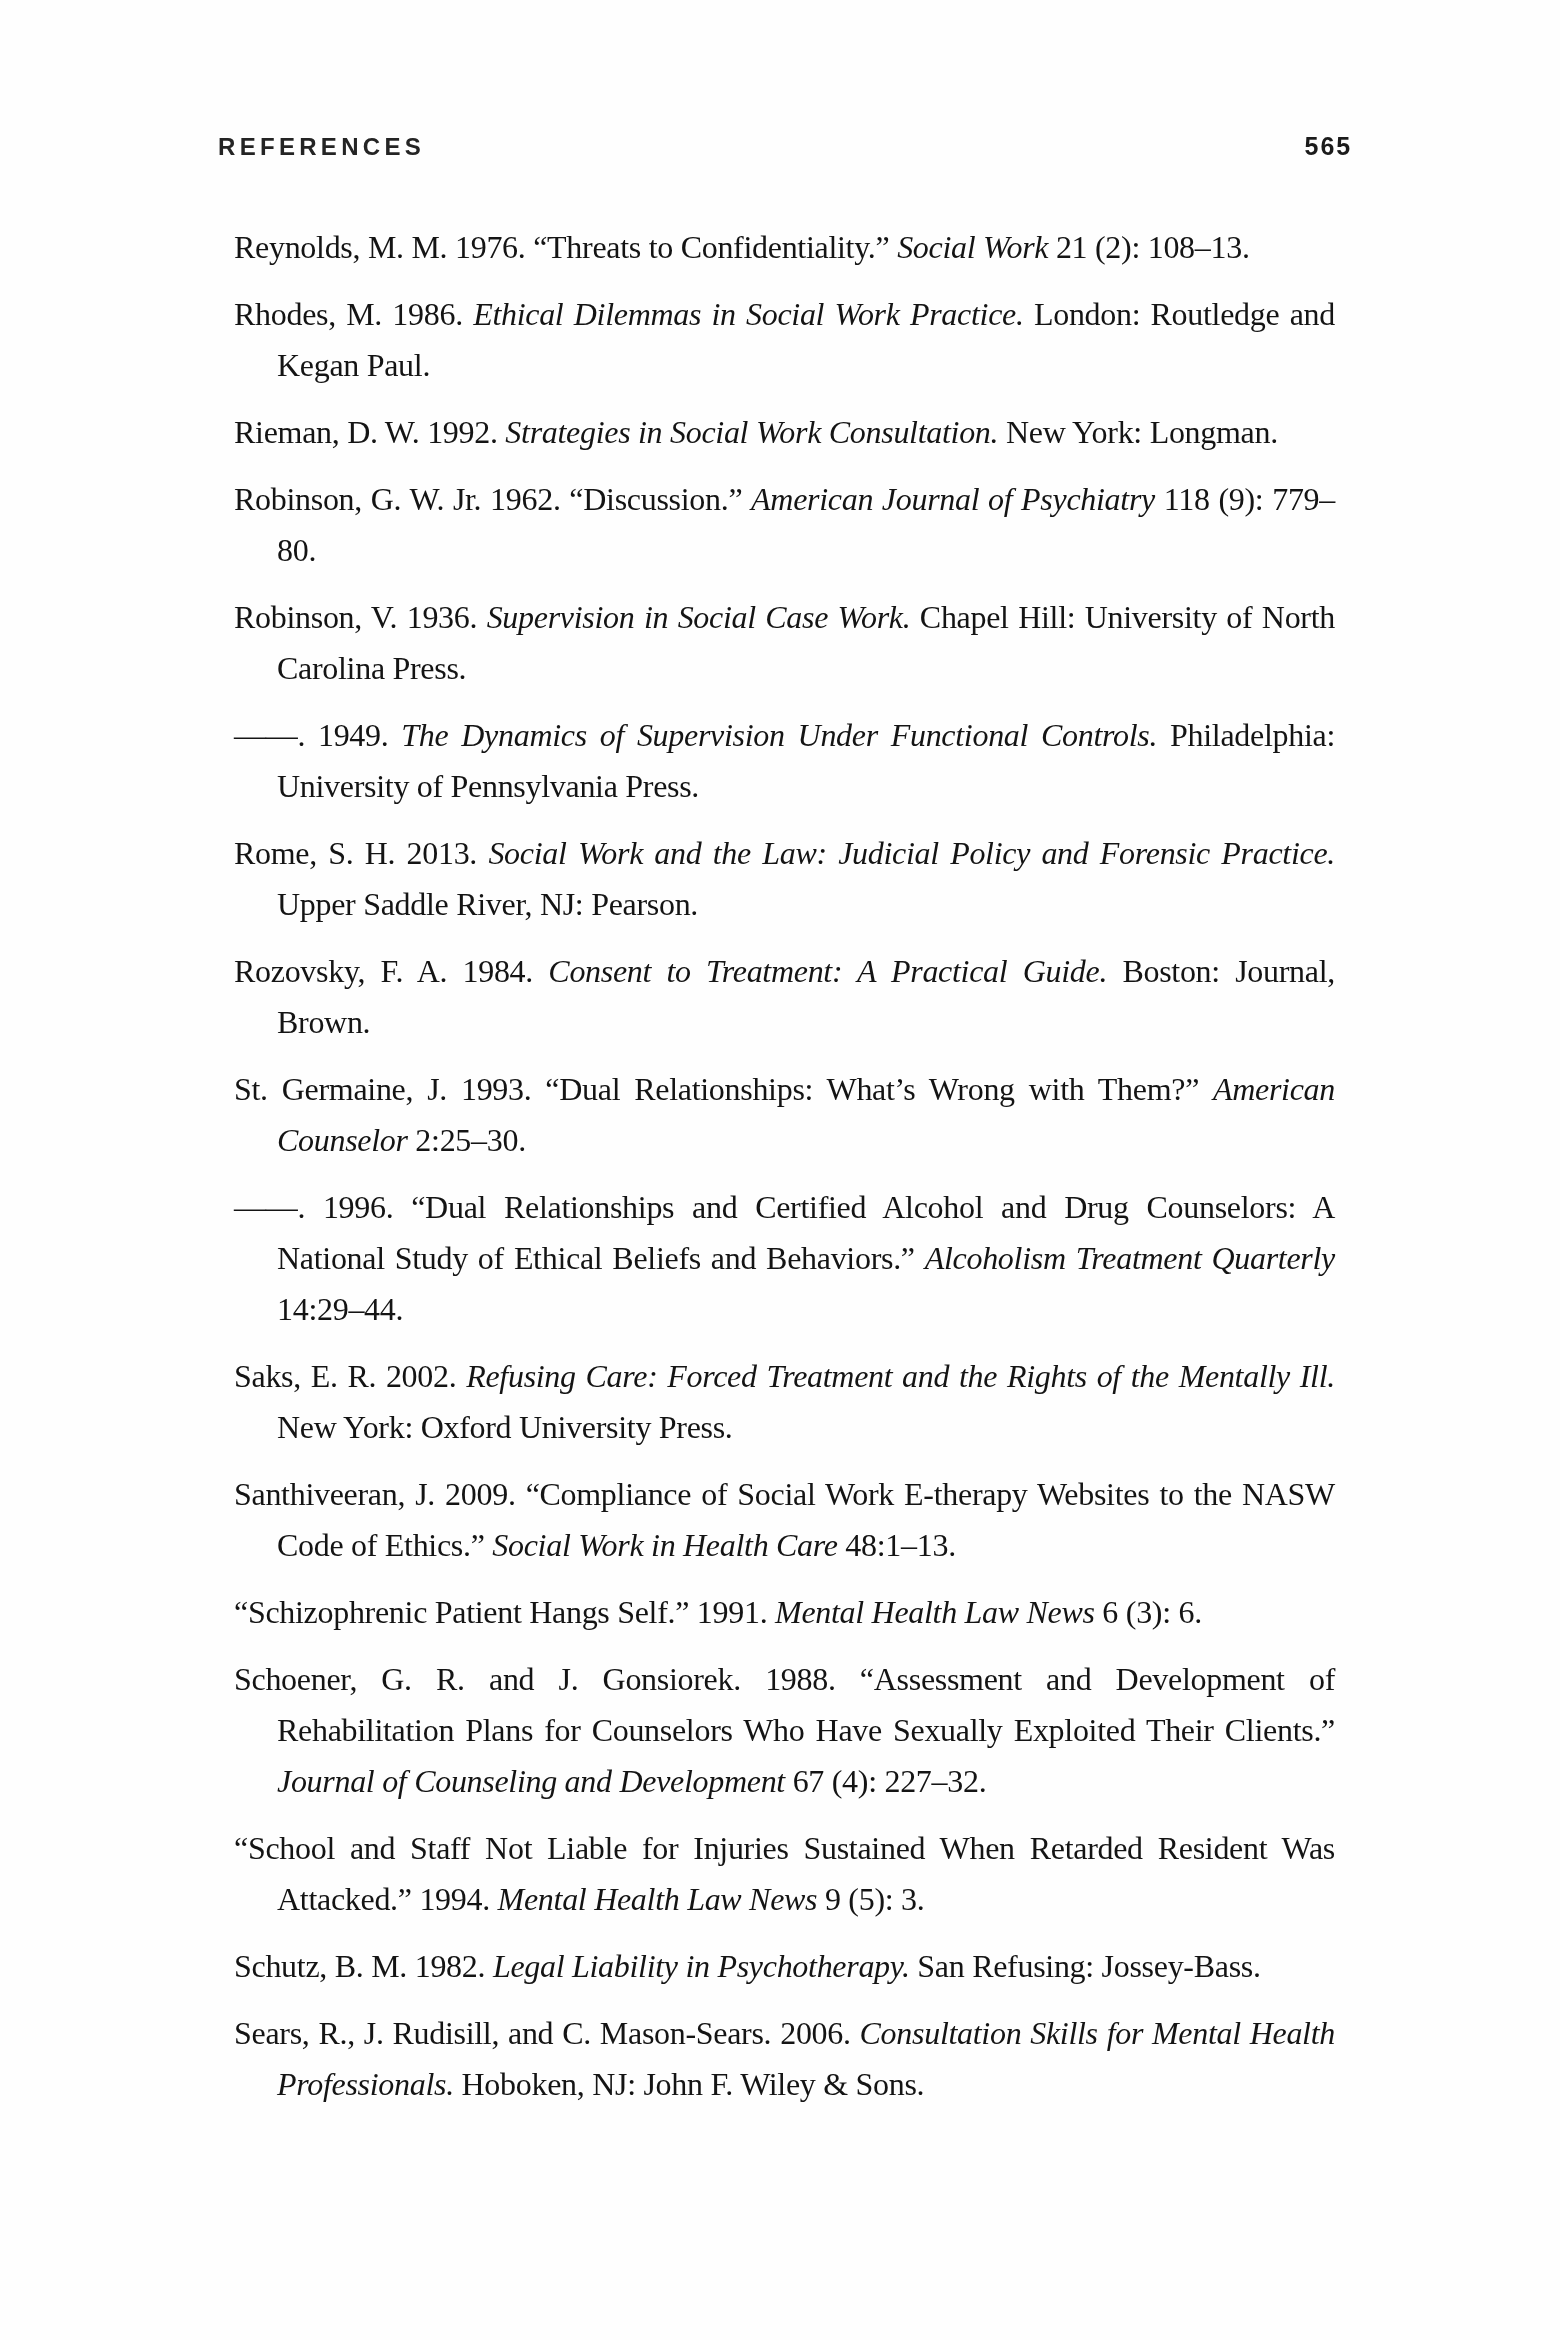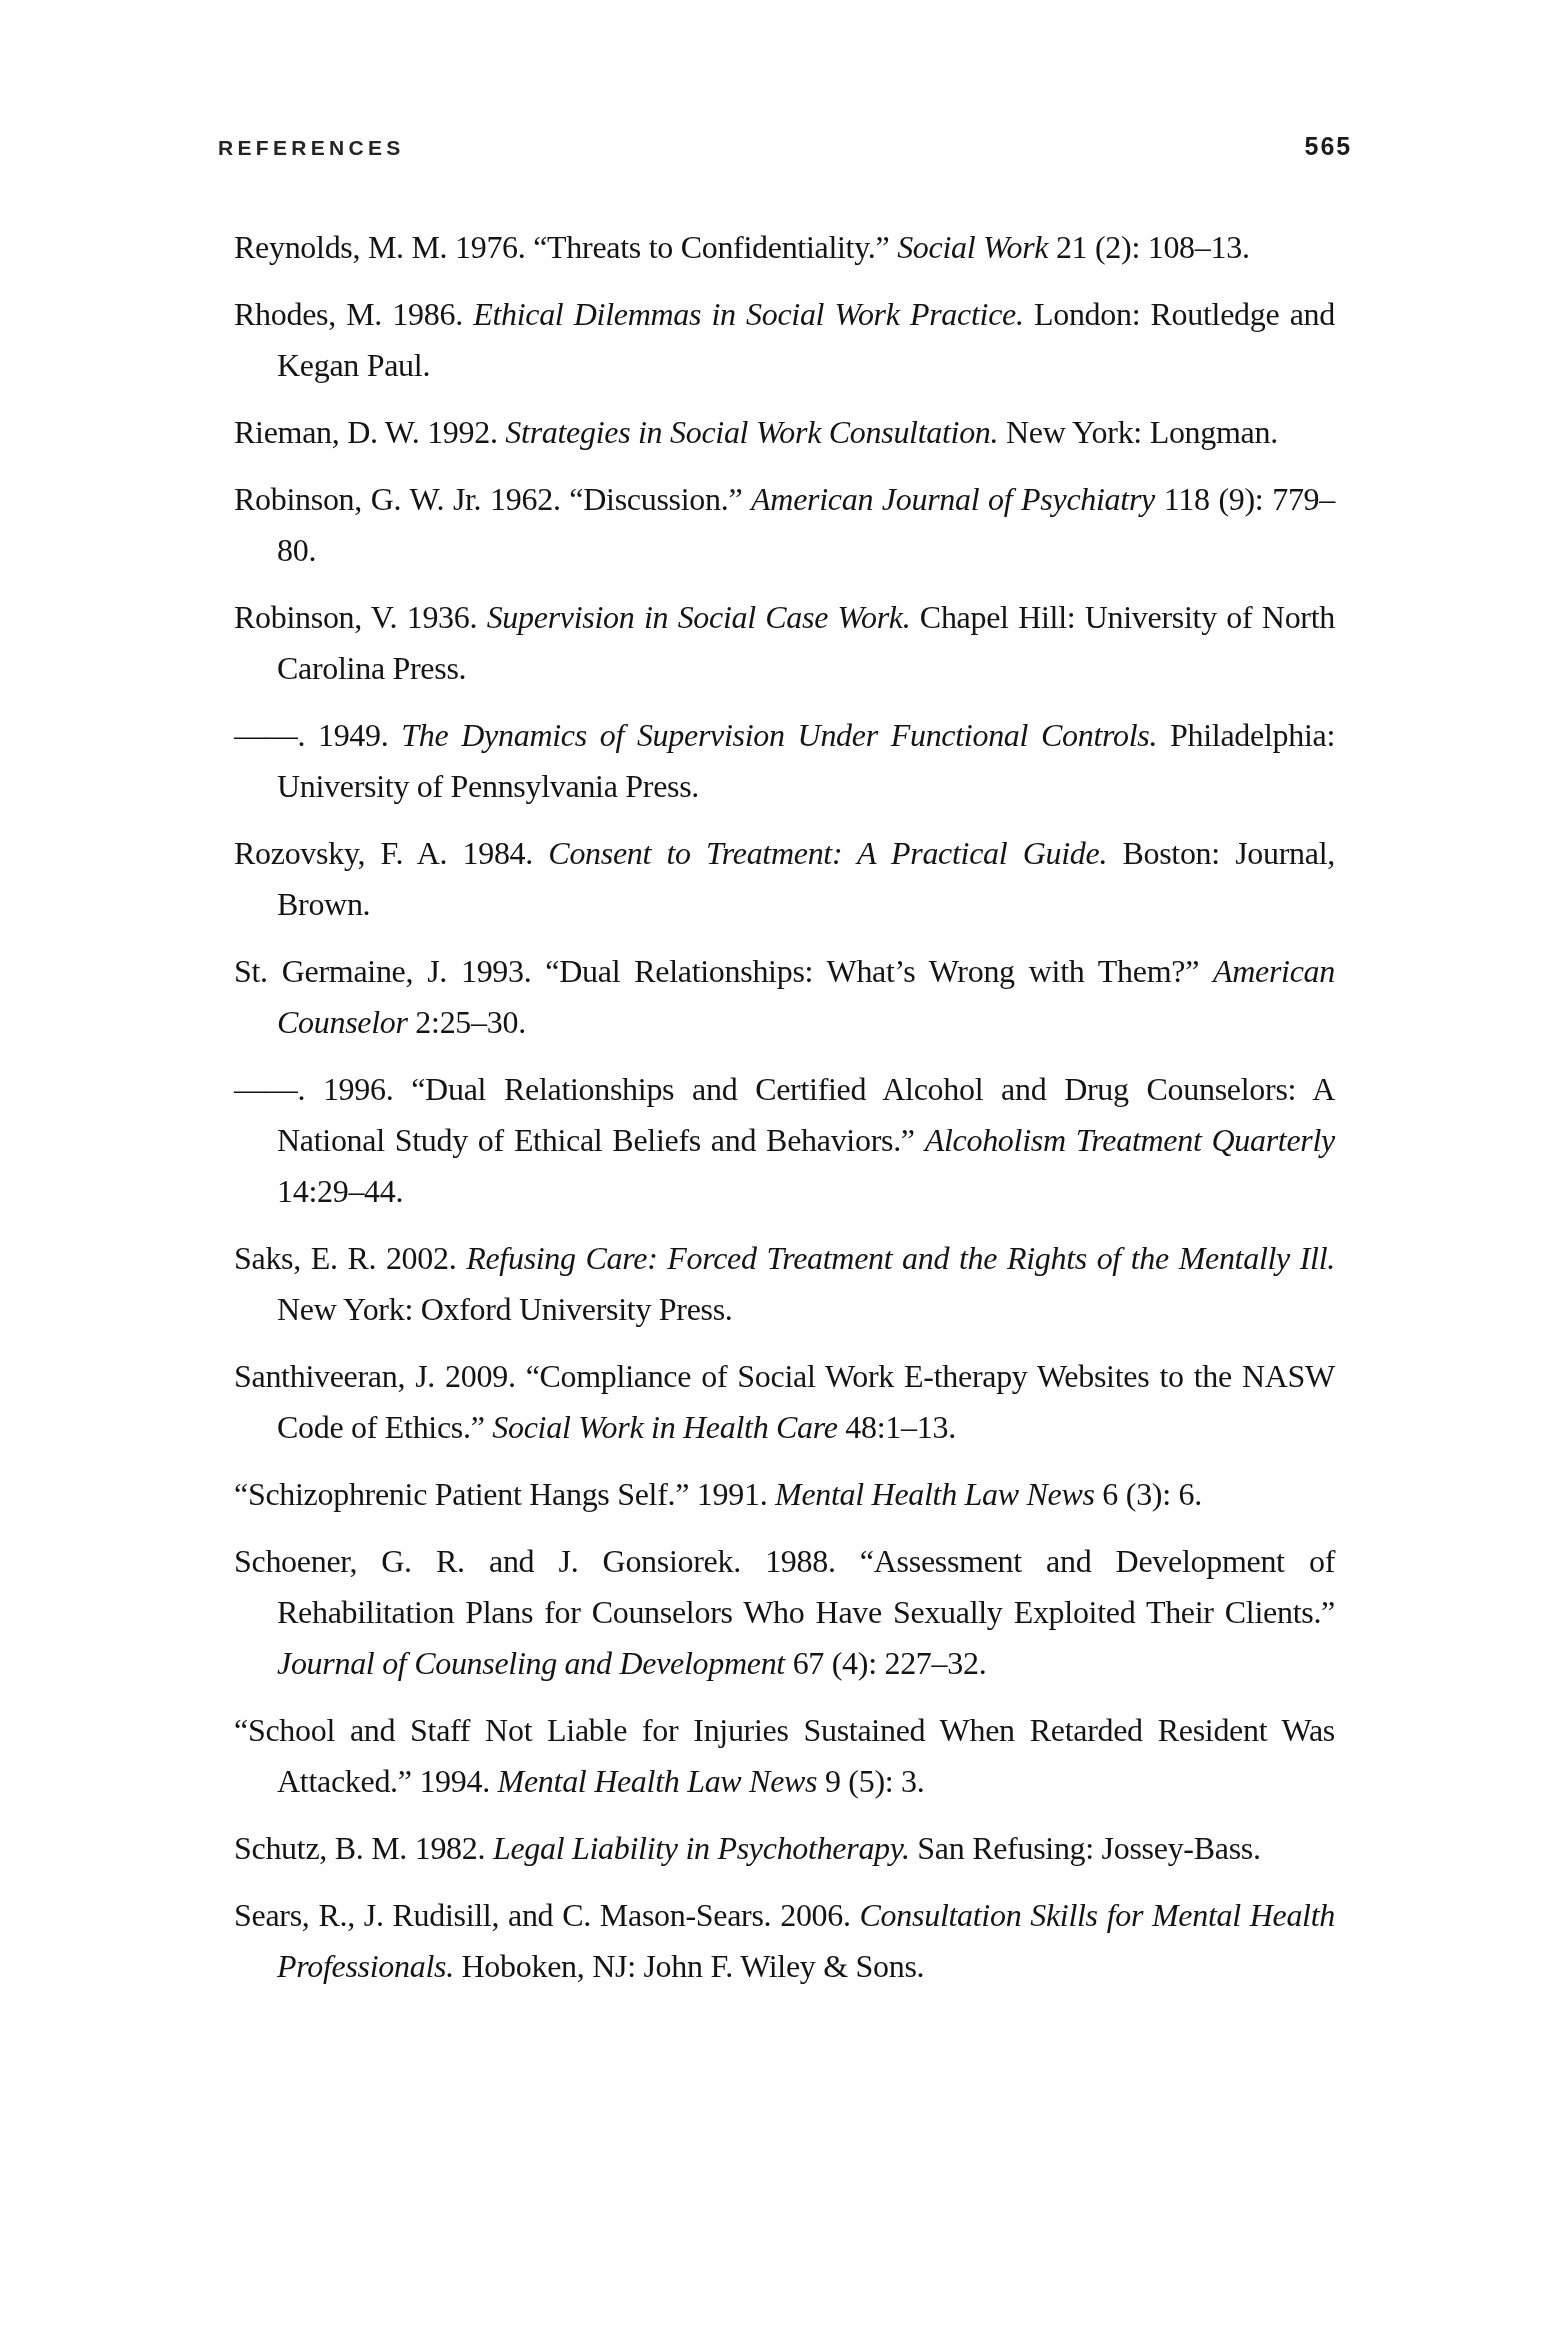--- a/index.html
+++ b/index.html
@@ -19,21 +19,21 @@
       position: absolute;
       left: 218px;
       top: 132px;
       width: 1134px;
       display: flex;
       justify-content: space-between;
       align-items: baseline;
     }
     .head-title {
       font-family: "Liberation Sans", sans-serif;
-      font-size: 21px;
+      font-size: 24px;
       font-weight: 600;
       letter-spacing: 4.3px;
       color: #242424;
     }
     .page-num {
       font-family: "Liberation Sans", sans-serif;
       font-size: 25px;
       font-weight: 700;
       letter-spacing: 1.9px;
       color: #1b1b1b;
@@ -66,20 +66,21 @@
     <span class="head-title">REFERENCES</span>
     <span class="page-num">565</span>
   </header>
   <main class="refs">
       <p class="entry"><span>Reynolds, M. M. 1976. “Threats to Confidentiality.” </span><span class="it">Social Work</span><span> 21 (2): 108–13.</span></p>
       <p class="entry"><span>Rhodes, M. 1986. </span><span class="it">Ethical Dilemmas in Social Work Practice.</span><span> London: Routledge and Kegan Paul.</span></p>
       <p class="entry"><span>Rieman, D. W. 1992. </span><span class="it">Strategies in Social Work Consultation.</span><span> New York: Longman.</span></p>
       <p class="entry"><span>Robinson, G. W. Jr. 1962. “Discussion.” </span><span class="it">American Journal of Psychiatry</span><span> 118 (9): 779–80.</span></p>
       <p class="entry"><span>Robinson, V. 1936. </span><span class="it">Supervision in Social Case Work.</span><span> Chapel Hill: University of North Carolina Press.</span></p>
       <p class="entry"><span>——. 1949. </span><span class="it">The Dynamics of Supervision Under Functional Controls.</span><span> Philadelphia: University of Pennsylvania Press.</span></p>
+      <p class="entry"><span>Rome, S. H. 2013. </span><span class="it">Social Work and the Law: Judicial Policy and Forensic Practice.</span><span> Upper Saddle River, NJ: Pearson.</span></p>
       <p class="entry"><span>Rozovsky, F. A. 1984. </span><span class="it">Consent to Treatment: A Practical Guide.</span><span> Boston: Journal, Brown.</span></p>
       <p class="entry"><span>St. Germaine, J. 1993. “Dual Relationships: What’s Wrong with Them?” </span><span class="it">American Counselor</span><span> 2:25–30.</span></p>
       <p class="entry"><span>——. 1996. “Dual Relationships and Certified Alcohol and Drug Counselors: A National Study of Ethical Beliefs and Behaviors.” </span><span class="it">Alcoholism Treatment Quarterly</span><span> 14:29–44.</span></p>
       <p class="entry"><span>Saks, E. R. 2002. </span><span class="it">Refusing Care: Forced Treatment and the Rights of the Mentally Ill.</span><span> New York: Oxford University Press.</span></p>
       <p class="entry"><span>Santhiveeran, J. 2009. “Compliance of Social Work E-therapy Websites to the NASW Code of Ethics.” </span><span class="it">Social Work in Health Care</span><span> 48:1–13.</span></p>
       <p class="entry"><span>“Schizophrenic Patient Hangs Self.” 1991. </span><span class="it">Mental Health Law News</span><span> 6 (3): 6.</span></p>
       <p class="entry"><span>Schoener, G. R. and J. Gonsiorek. 1988. “Assessment and Development of Rehabilitation Plans for Counselors Who Have Sexually Exploited Their Clients.” </span><span class="it">Journal of Counseling and Development</span><span> 67 (4): 227–32.</span></p>
       <p class="entry"><span>“School and Staff Not Liable for Injuries Sustained When Retarded Resident Was Attacked.” 1994. </span><span class="it">Mental Health Law News</span><span> 9 (5): 3.</span></p>
       <p class="entry"><span>Schutz, B. M. 1982. </span><span class="it">Legal Liability in Psychotherapy.</span><span> San Refusing: Jossey-Bass.</span></p>
       <p class="entry"><span>Sears, R., J. Rudisill, and C. Mason-Sears. 2006. </span><span class="it">Consultation Skills for Mental Health Professionals.</span><span> Hoboken, NJ: John F. Wiley &amp; Sons.</span></p>

